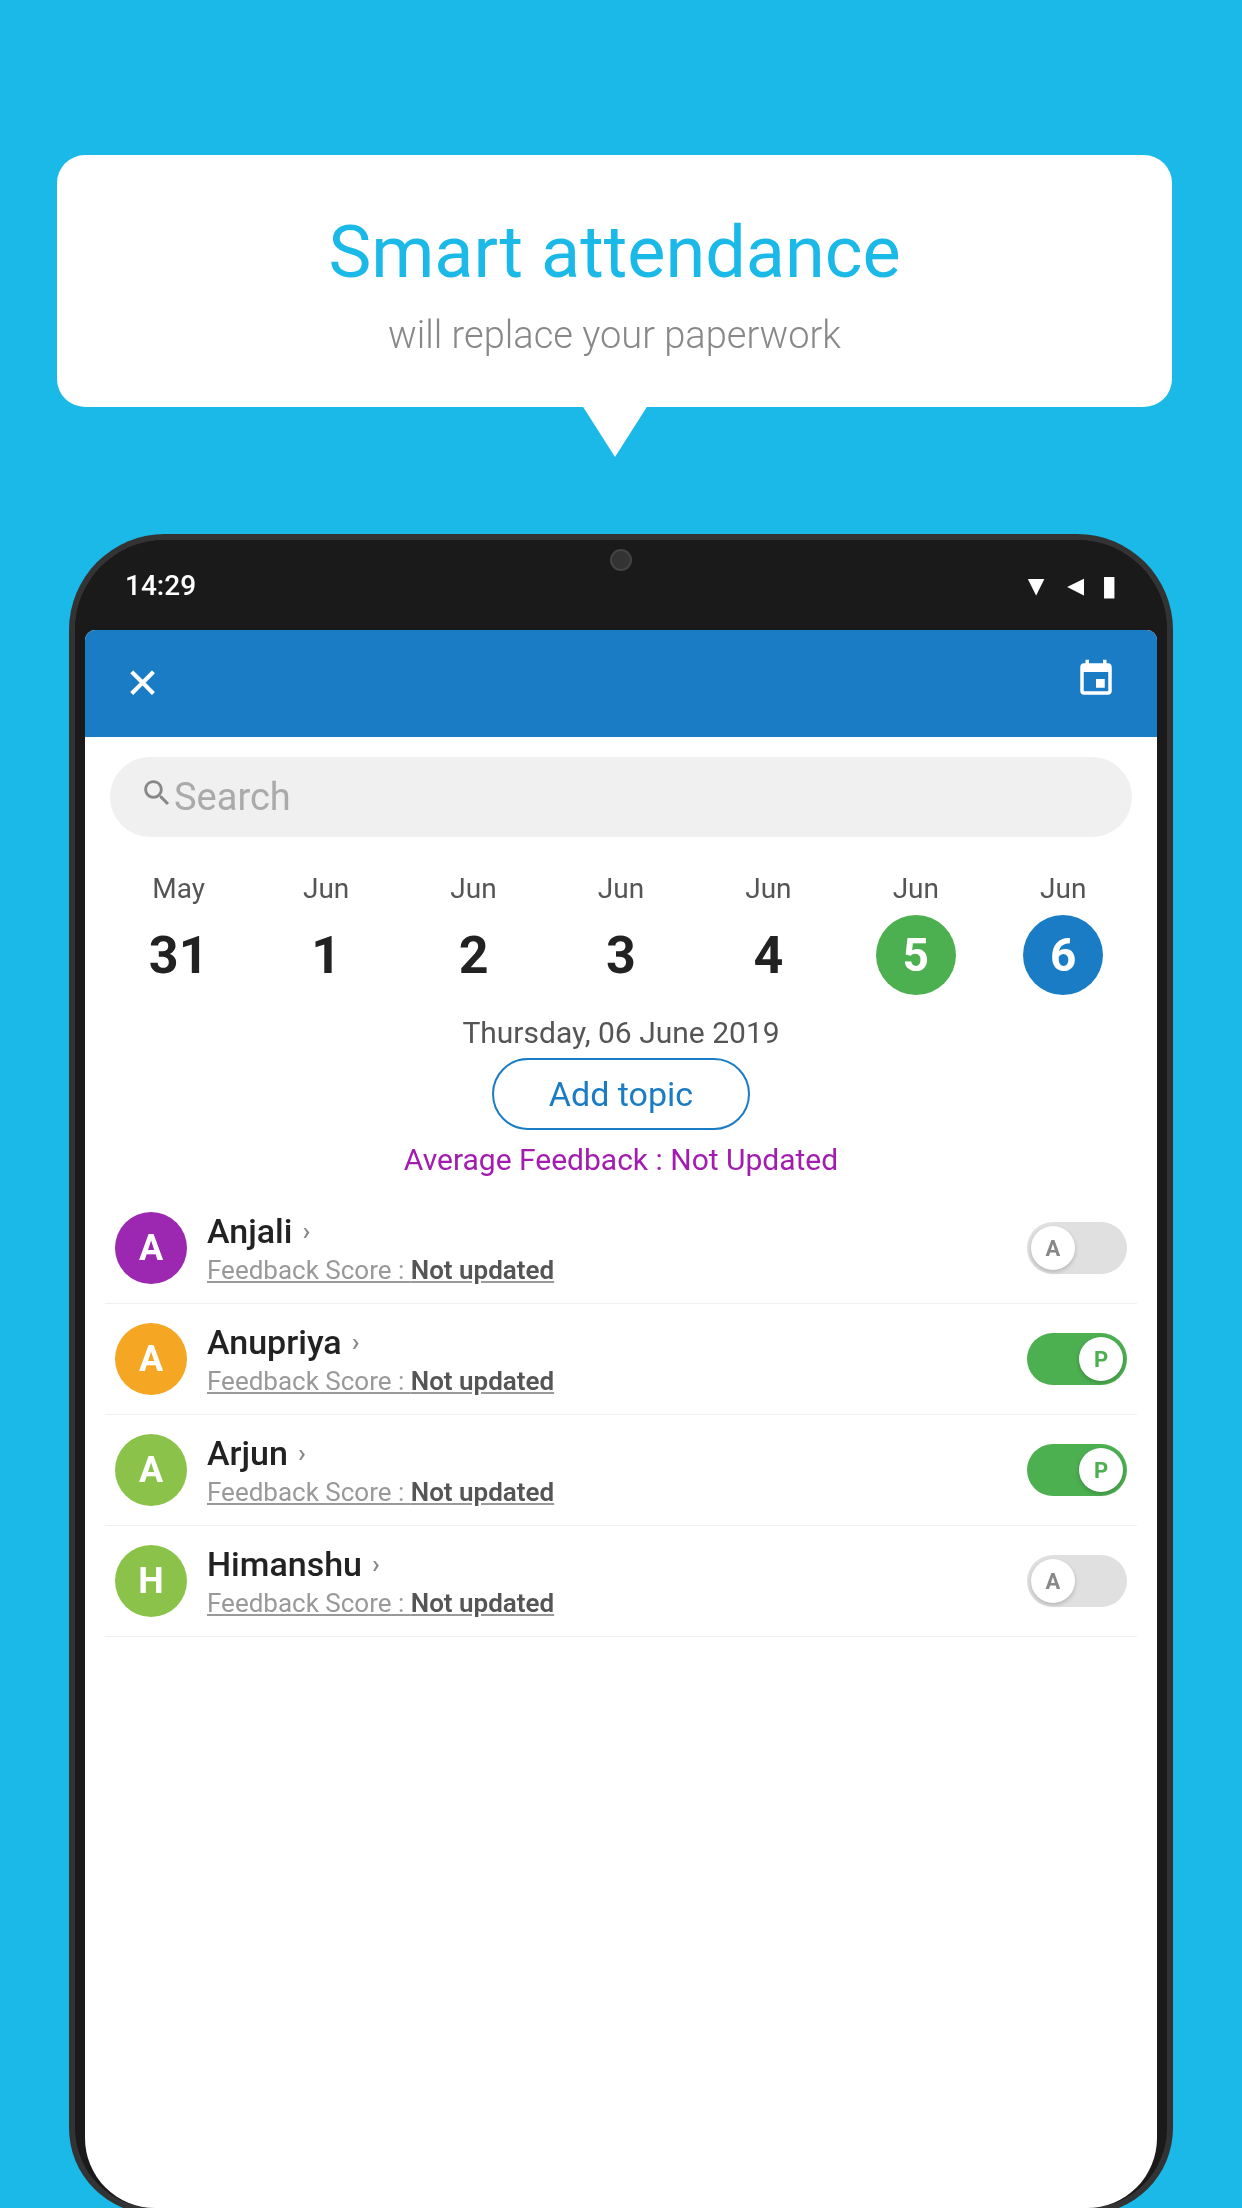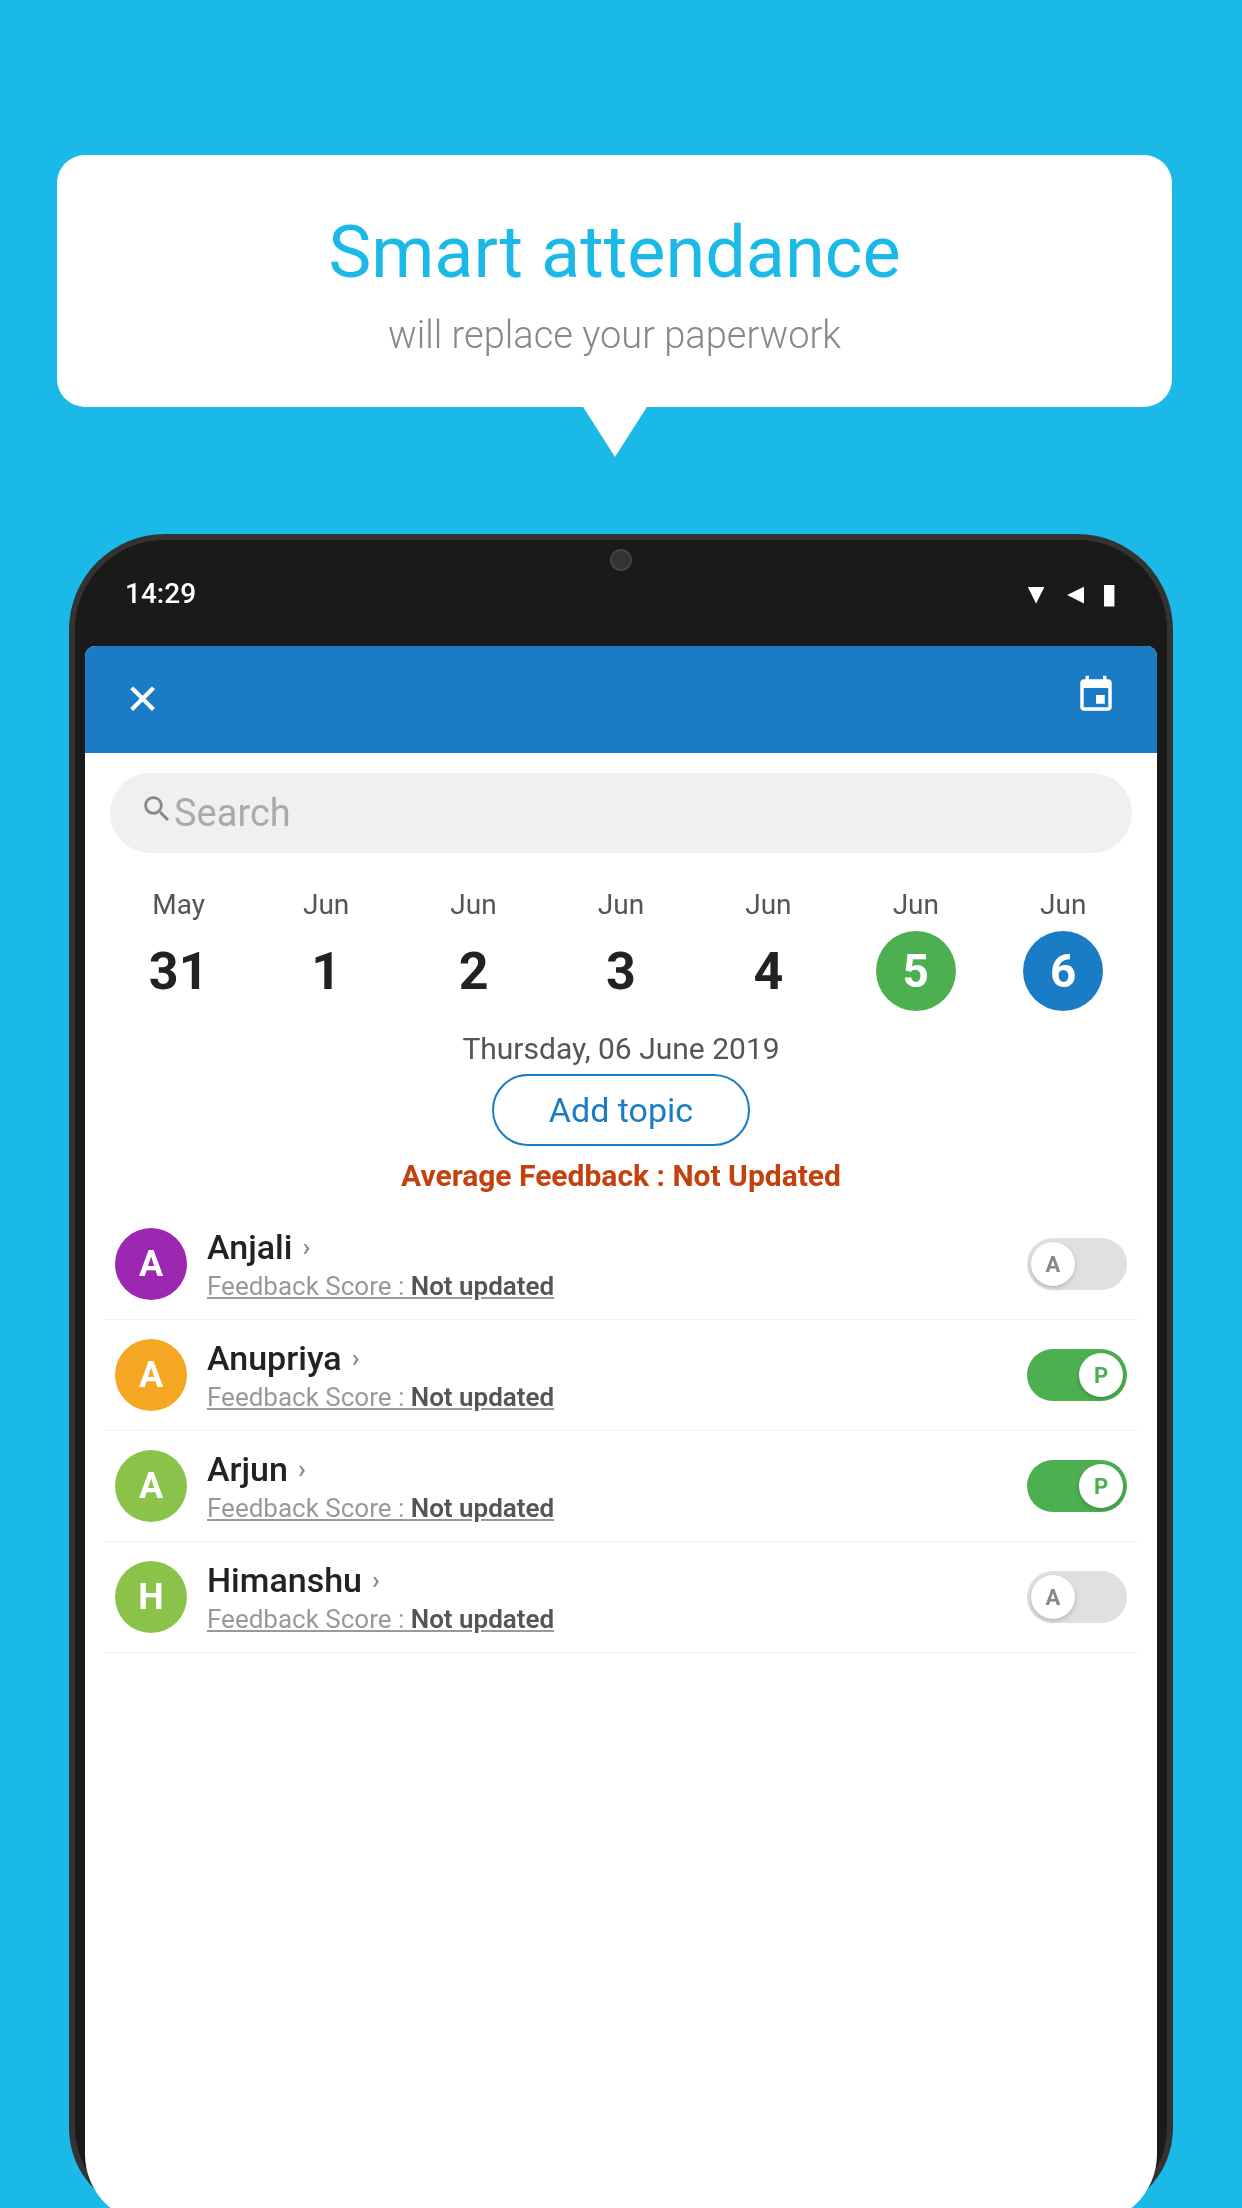--- a/index.html
+++ b/index.html
@@ -58,21 +58,21 @@
       background: #1a1a1a;
       border-radius: 90px 90px 80px 80px;
       padding: 0;
       box-shadow: 0 0 0 6px #333;
     }
 
     
     .phone-top-bar {
       position: relative;
       background: #1a1a1a;
-      height: 106px;
+      height: 90px;
       border-radius: 90px 90px 0 0;
       display: flex;
       align-items: center;
       justify-content: space-between;
       padding: 0 50px;
     }
     .status-time {
       color: white;
       font-size: 28px;
       font-weight: 500;
@@ -223,22 +223,22 @@
     }
 
     
     .avg-feedback {
       text-align: center;
       font-size: 30px;
       color: #888;
       margin: 12px 0 16px;
     }
     .avg-feedback span {
-      font-weight: 700;
-      color: #c2410c;
+      font-weight: 400;
+      color: #a21caf;
       margin-top: 38px;
     }
 
     
     .student-list {
       padding: 0 20px;
     }
     .student-item {
       display: flex;
       align-items: center;

